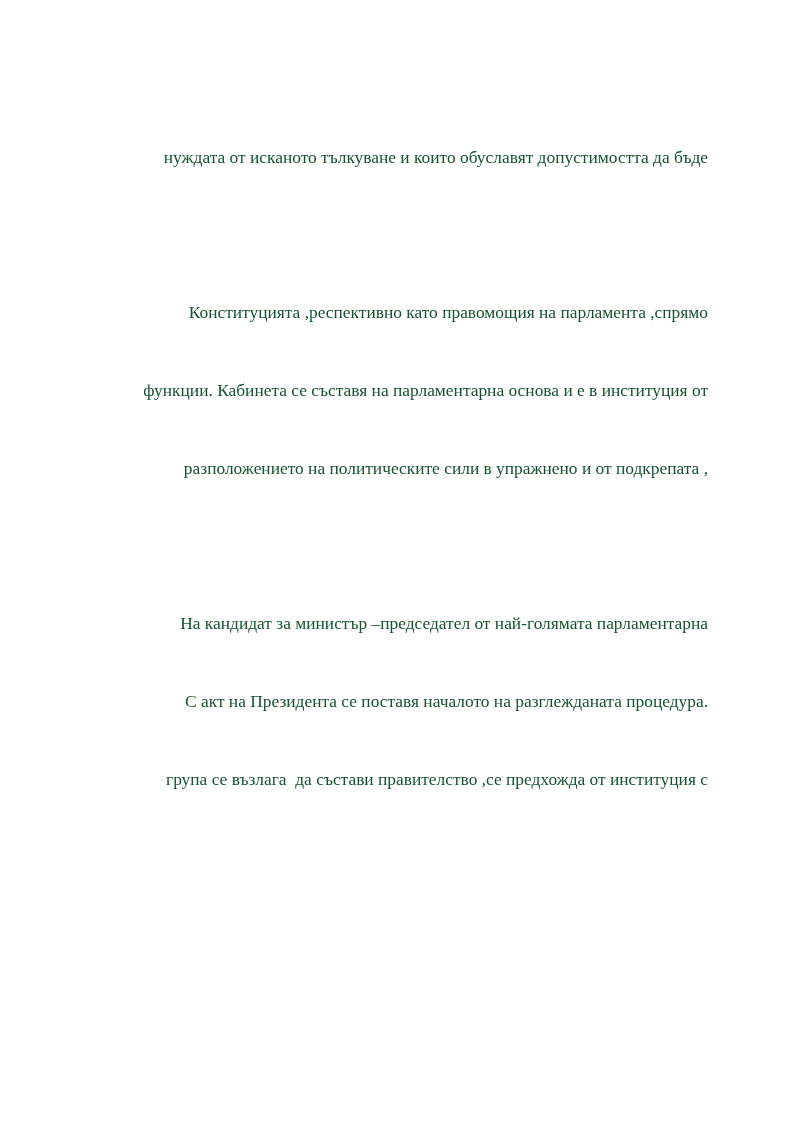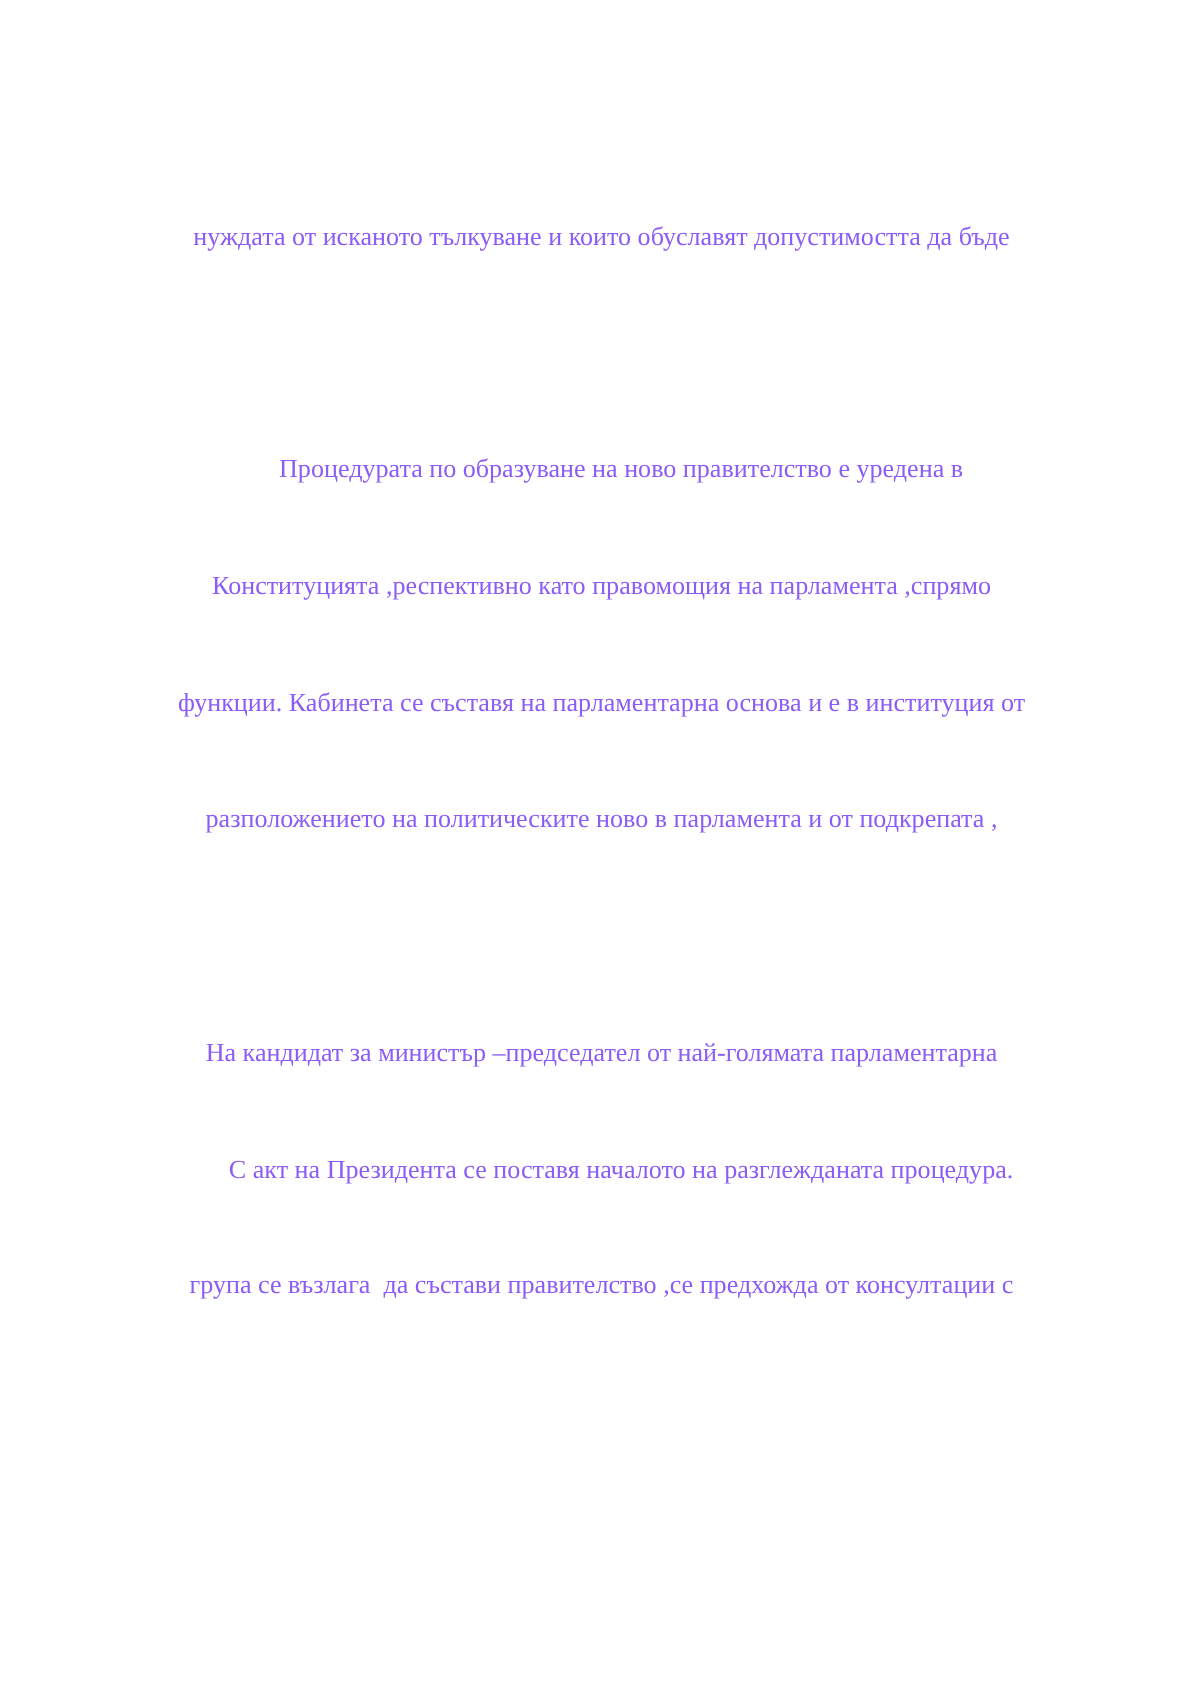--- a/index.html
+++ b/index.html
@@ -19,23 +19,23 @@
   .text-body {
     position: absolute;
     left: 94px;
     top: 93px;
     width: 614px;
   }
   .para {
     font-family: "Liberation Serif", "DejaVu Serif", serif;
     font-size: 17.4px;
     line-height: 25.9px;
-    color: #8b5cf6;
+    color: #14532d;
     margin: 0 0 25.9px 0;
-    text-align: center;
+    text-align: right;
     white-space: pre-wrap;
     -webkit-font-smoothing: antialiased;
   }
   .para:last-child {
     margin-bottom: 0;
   }
   .para .ln {
     display: block;
     white-space: pre;
   }
@@ -45,30 +45,29 @@
 <body>
 
 <div class="page">
   <div class="text-body">
 
     <p class="para">
       <span class="ln">нуждата от исканото тълкуване и които обуславят допустимостта да бъде</span>
     </p>
 
     <p class="para">
-      <span class="ln">      Процедурата по образуване на ново правителство е уредена в</span>
       <span class="ln">Конституцията ,респективно като правомощия на парламента ,спрямо</span>
       <span class="ln">функции. Кабинета се съставя на парламентарна основа и е в институция от</span>
-      <span class="ln">разположението на политическите ново в парламента и от подкрепата ,</span>
+      <span class="ln">разположението на политическите сили в упражнено и от подкрепата ,</span>
     </p>
 
     <p class="para">
       <span class="ln">На кандидат за министър –председател от най-голямата парламентарна</span>
       <span class="ln">      С акт на Президента се поставя началото на разглежданата процедура.</span>
-      <span class="ln">група се възлага  да състави правителство ,се предхожда от консултации с</span>
+      <span class="ln">група се възлага  да състави правителство ,се предхожда от институция с</span>
       
       
       
       
       
       
       
       
       
       

